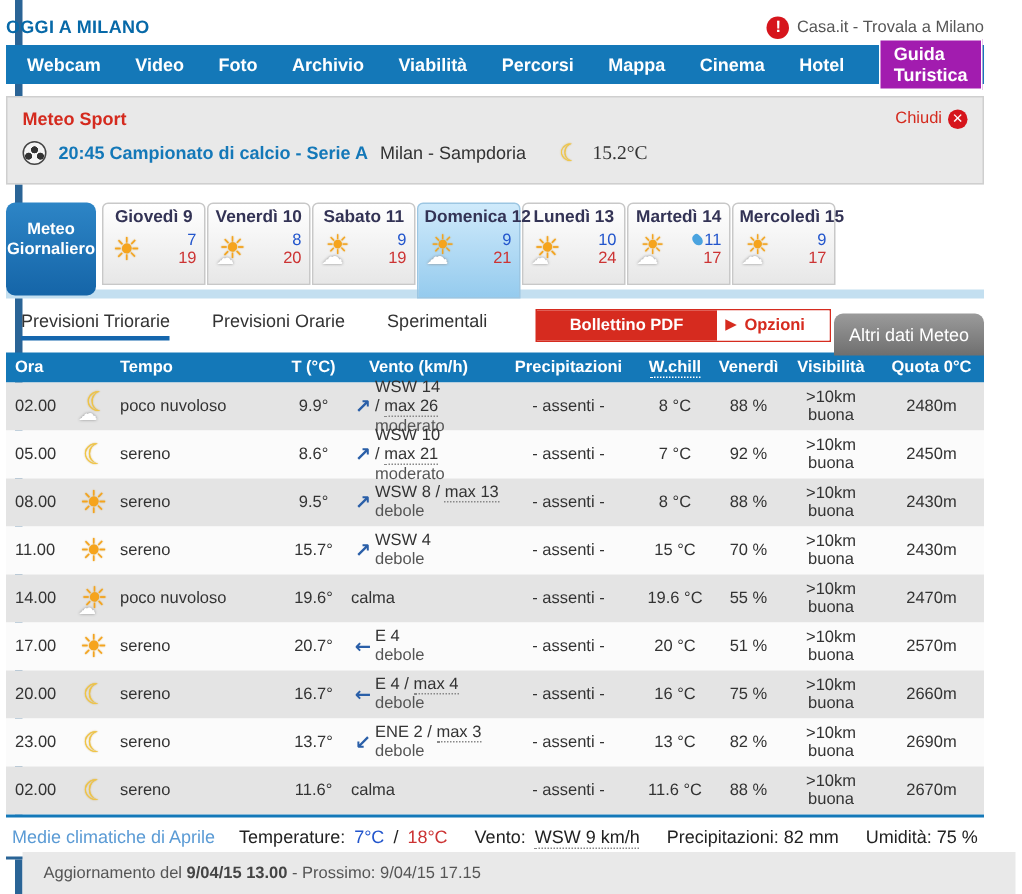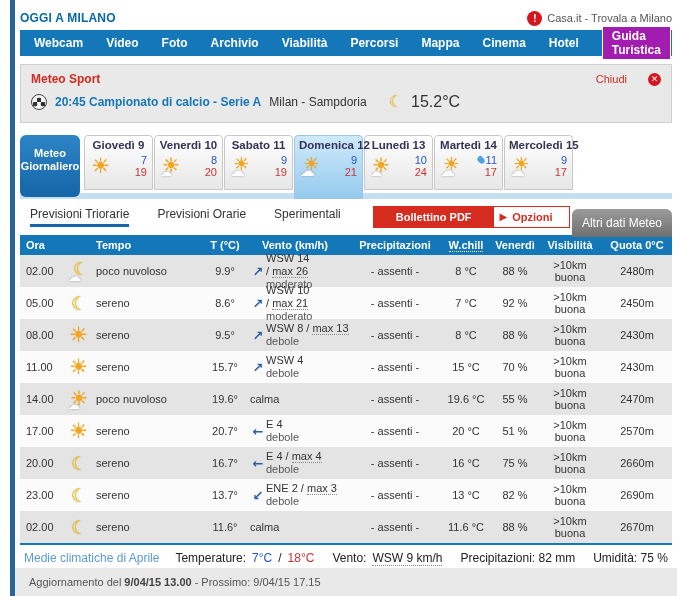--- a/index.html
+++ b/index.html
@@ -3,54 +3,54 @@
 <meta charset="utf-8">
 <style>
   html,body{margin:0;padding:0;}
   body{
     width:681px;height:596px;position:relative;overflow:hidden;
     background:#ffffff;
     font-family:"Liberation Sans","DejaVu Sans",sans-serif;
     -webkit-font-smoothing:antialiased;
   }
   .left-stripe{position:absolute;left:10px;top:0;bottom:0;width:5px;background:#2a6496;}
-  .content{position:absolute;left:20px;top:0;width:652px;}
+  .content{position:absolute;left:4px;top:0;width:652px;}
 
   
   .top-row{height:24px;padding-top:6px;display:flex;justify-content:space-between;align-items:center;}
   .page-title{color:#0769a8;font-size:12px;font-weight:bold;letter-spacing:.2px;}
   .casait{display:flex;align-items:center;gap:5px;color:#555;font-size:11px;cursor:pointer;}
   .casait-icon{width:15px;height:15px;border-radius:50%;background:#d6151c;color:#fff;
     font-weight:bold;font-size:11px;line-height:15px;text-align:center;display:inline-block;}
 
   
   .navbar{height:26px;background:#1478b8;display:flex;align-items:center;padding:0 8px 0 14px;}
   .nav-item{color:#fff;font-size:12px;font-weight:bold;margin-right:23px;cursor:pointer;white-space:nowrap;}
   .nav-right{margin-left:auto;background:#a21caf;border:1px solid #fff;color:#fff;
     font-size:12px;font-weight:bold;padding:2px 9px;cursor:pointer;}
 
   
   .sport{margin-top:8px;background:#e9e9e9;border:1px solid #cfcfcf;height:50px;padding:7px 10px 0 10px;box-sizing:content-box;}
   .sport-top{display:flex;justify-content:space-between;align-items:center;}
   .sport-title{color:#d42a1e;font-size:12px;font-weight:bold;}
-  .sport-close{display:flex;align-items:center;gap:21px;color:#d42a1e;font-size:11px;cursor:pointer;}
+  .sport-close{display:flex;align-items:center;gap:4px;color:#d42a1e;font-size:11px;cursor:pointer;}
   .close-icon{width:13px;height:13px;border-radius:50%;background:#d6151c;color:#fff;font-size:9px;
     line-height:13px;text-align:center;font-weight:bold;display:inline-block;}
   .sport-line{display:flex;align-items:center;margin-top:6px;gap:8px;}
   .ball-icon{width:14px;height:14px;border-radius:50%;border:1px solid #444;display:inline-block;
     background:
       radial-gradient(circle at 50% 35%, #333 19%, transparent 22%),
       radial-gradient(circle at 22% 65%, #333 15%, transparent 18%),
       radial-gradient(circle at 78% 65%, #333 15%, transparent 18%),
       #f5f5f5;}
   .sport-event{color:#1478b8;font-size:12px;font-weight:bold;cursor:pointer;text-align:center;}
   .sport-match{color:#333;font-size:12px;}
   .moon-glyph{font-family:"DejaVu Sans",sans-serif;color:#f5c93c;font-size:16px;
     text-shadow:0 0 1px #c9992a;margin-left:14px;}
-  .sport-temp{color:#333;font-size:16px;}
+  .sport-temp{color:#333;font-size:13px;font-family:Liberation Serif, serif;}
 
   
   .daytabs-row{margin-top:12px;display:flex;align-items:flex-start;height:58px;position:relative;}
   .main-tab{width:60px;height:50px;background:linear-gradient(#2d85c6,#1565a8);border-radius:6px;
     color:#fff;font-size:11px;font-weight:bold;text-align:center;padding-top:12px;line-height:13px;
     margin-right:4px;cursor:pointer;}
   .daytab{width:69px;height:55px;border:1px solid #c8c8c8;border-radius:4px 4px 0 0;
     background:linear-gradient(#ffffff,#e7e7e7);margin-right:1px;cursor:pointer;box-sizing:border-box;
     padding:3px 4px 0 4px;}
   .daytab.selected{background:linear-gradient(#cfeafb,#95cbee);border-color:#9cc6e2;height:64px;z-index:2;position:relative;}

